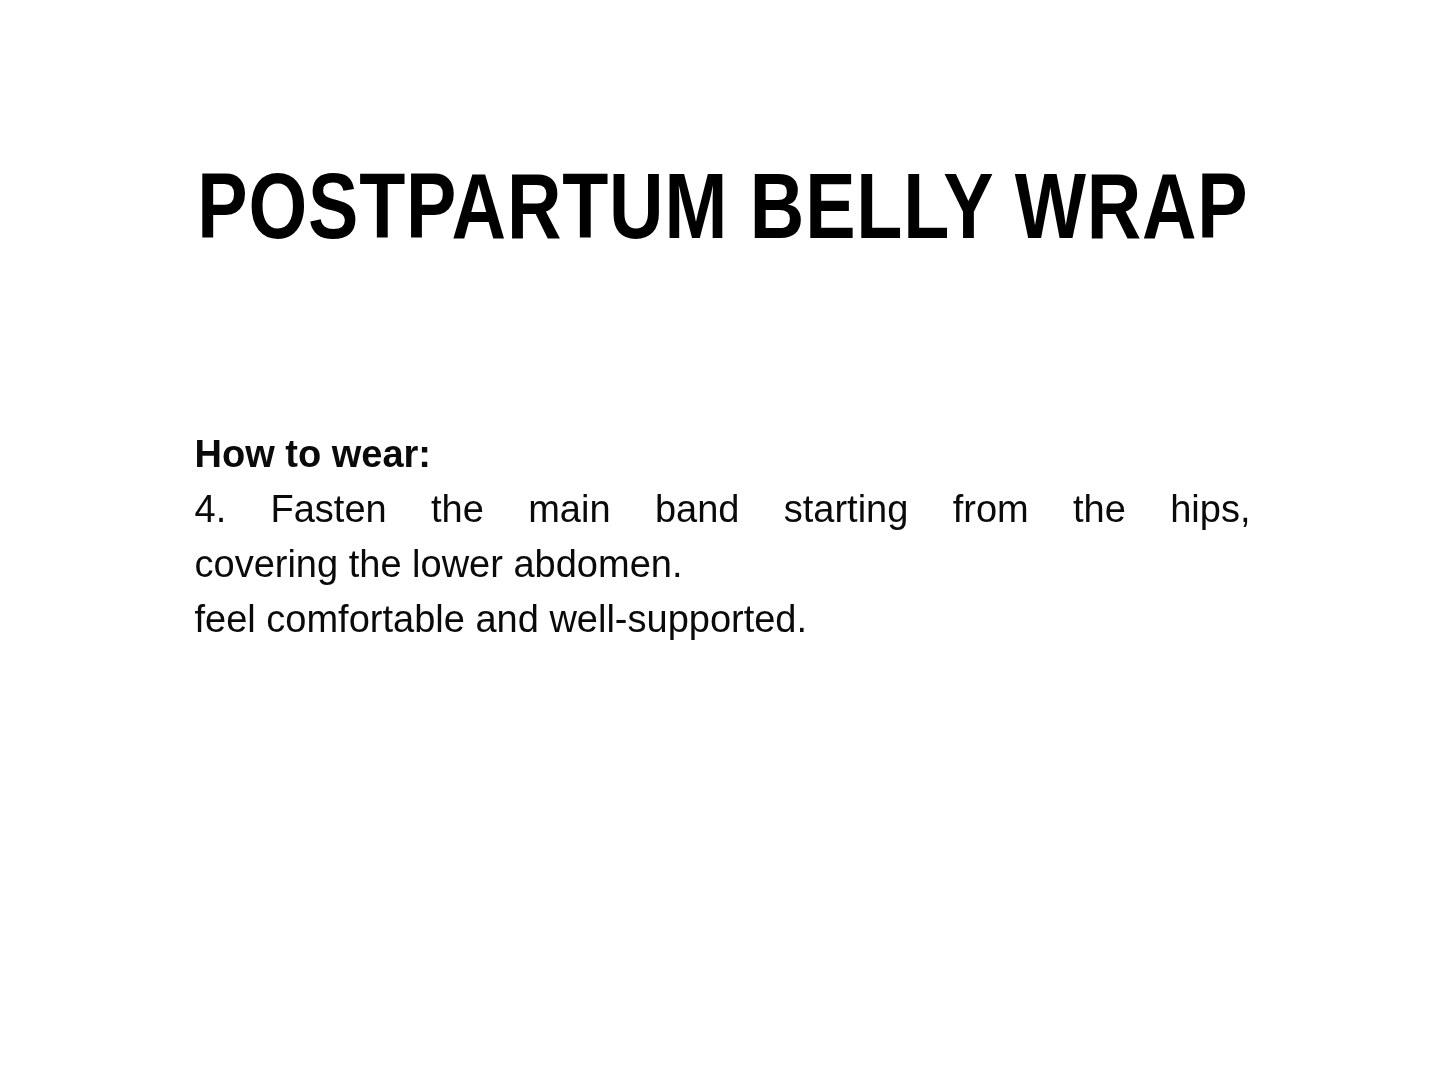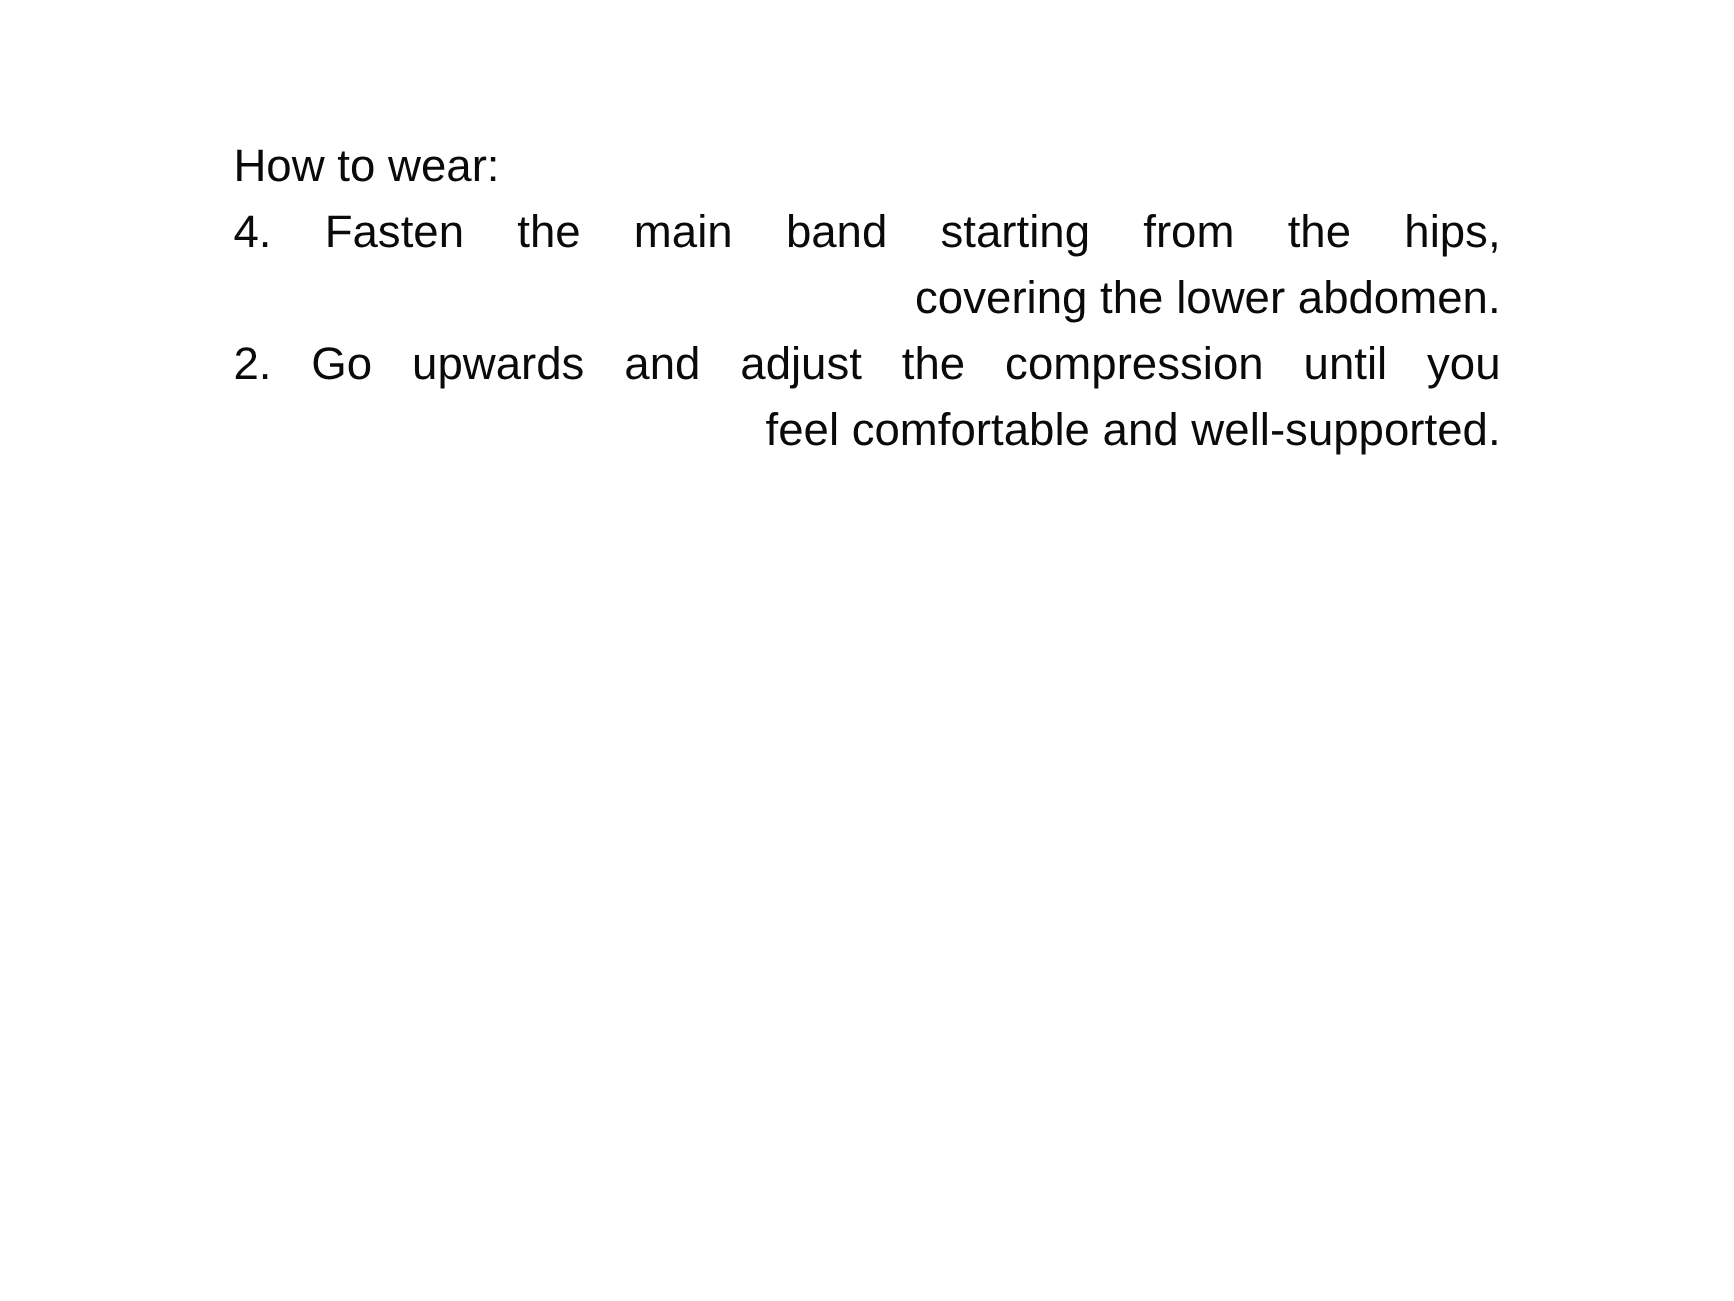--- a/index.html
+++ b/index.html
@@ -36,52 +36,54 @@
     color: #000000;
   }
   .content {
     width: 1056px;
     margin: 112px auto 0 auto;
     font-size: 38px;
     line-height: 55px;
     color: #0a0a0a;
   }
   .section-heading {
-    font-weight: normal;
+    font-weight: bold;
     text-align: left;
   }
   .step {
     margin: 0;
   }
   .step-line {
     display: block;
-    text-align: right;
+    text-align: left;
   }
   .step-line.justified {
     text-align: justify;
     text-align-last: justify;
   }
 </style>
 </head>
 <body>
 
 <div class="page">
 
+  <div class="title-wrap">
+    <h1 class="title">POSTPARTUM BELLY WRAP</h1>
+  </div>
 
   <div class="content">
 
     <div class="section-heading">How to wear:</div>
 
     <p class="step">
       <span class="step-line justified">4. Fasten the main band starting from the hips,</span>
       <span class="step-line">covering the lower abdomen.</span>
     </p>
 
     <p class="step">
-      <span class="step-line justified">2. Go upwards and adjust the compression until you</span>
       <span class="step-line">feel comfortable and well-supported.</span>
     </p>
 
     <p class="step">
     </p>
 
   </div>
 </div>
 
 </body></html>

